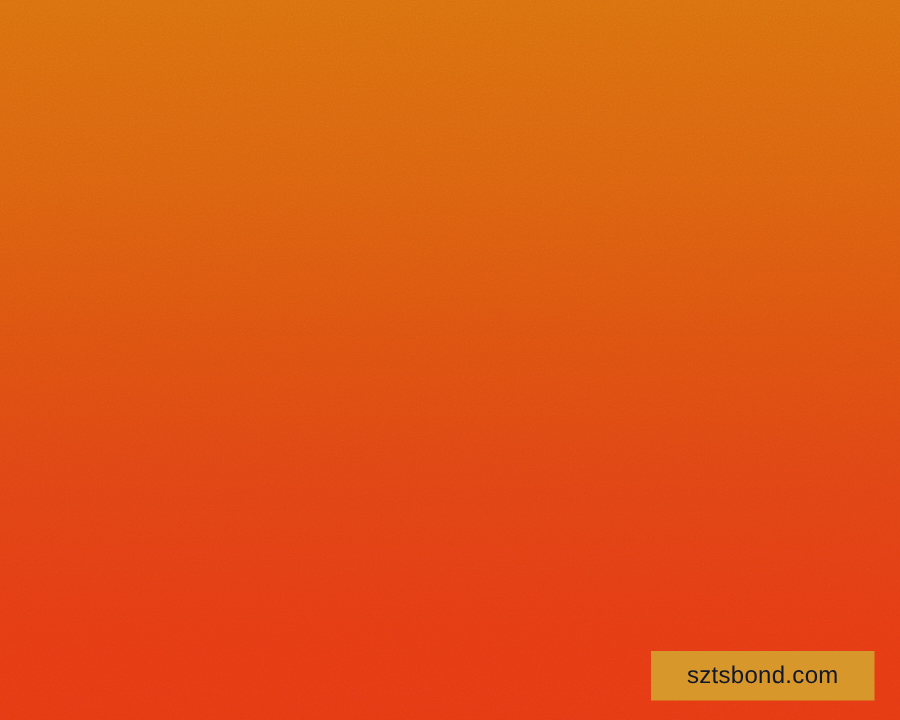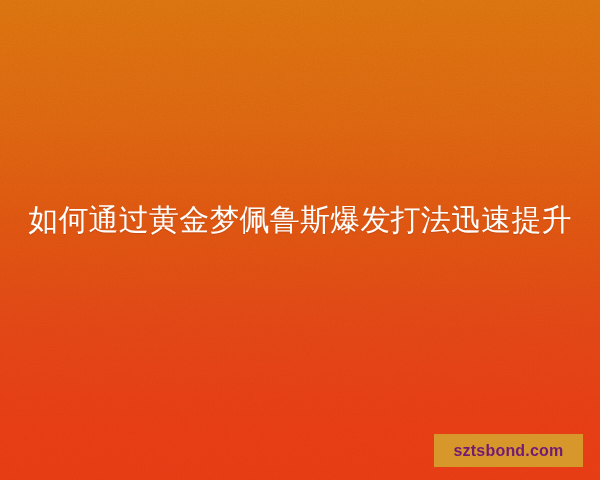--- a/index.html
+++ b/index.html
@@ -68,42 +68,41 @@
     top: 434px;
     width: 149px;
     height: 33px;
     background: #d8972a;
     display: flex;
     align-items: center;
     justify-content: center;
   }
 
   #watermark-text {
-    color: #701a75;
+    color: #0f172a;
     font-family: "Liberation Sans", "DejaVu Sans", sans-serif;
     font-size: 16px;
-    font-weight: 700;
+    font-weight: 400;
     letter-spacing: 0.2px;
     line-height: 1;
   }
 </style>
 </head>
 <body>
 
 <div id="poster">
 
   <svg id="grain" width="600" height="480" viewBox="0 0 600 480" xmlns="http://www.w3.org/2000/svg" aria-hidden="true">
     <filter id="noiseFilter">
       <feTurbulence type="fractalNoise" baseFrequency="0.9" numOctaves="3" stitchTiles="stitch"></feTurbulence>
       <feColorMatrix type="saturate" values="0"></feColorMatrix>
     </filter>
     <rect width="600" height="480" filter="url(#noiseFilter)" opacity="0.38"></rect>
   </svg>
 
   <div id="title-block">
-    <span class="title-line">如何通过黄金梦佩鲁斯爆发打法迅速提升</span>
   </div>
 
   <div id="watermark-badge">
     <span id="watermark-text">sztsbond.com</span>
   </div>
 
 </div>
 
 </body></html>

